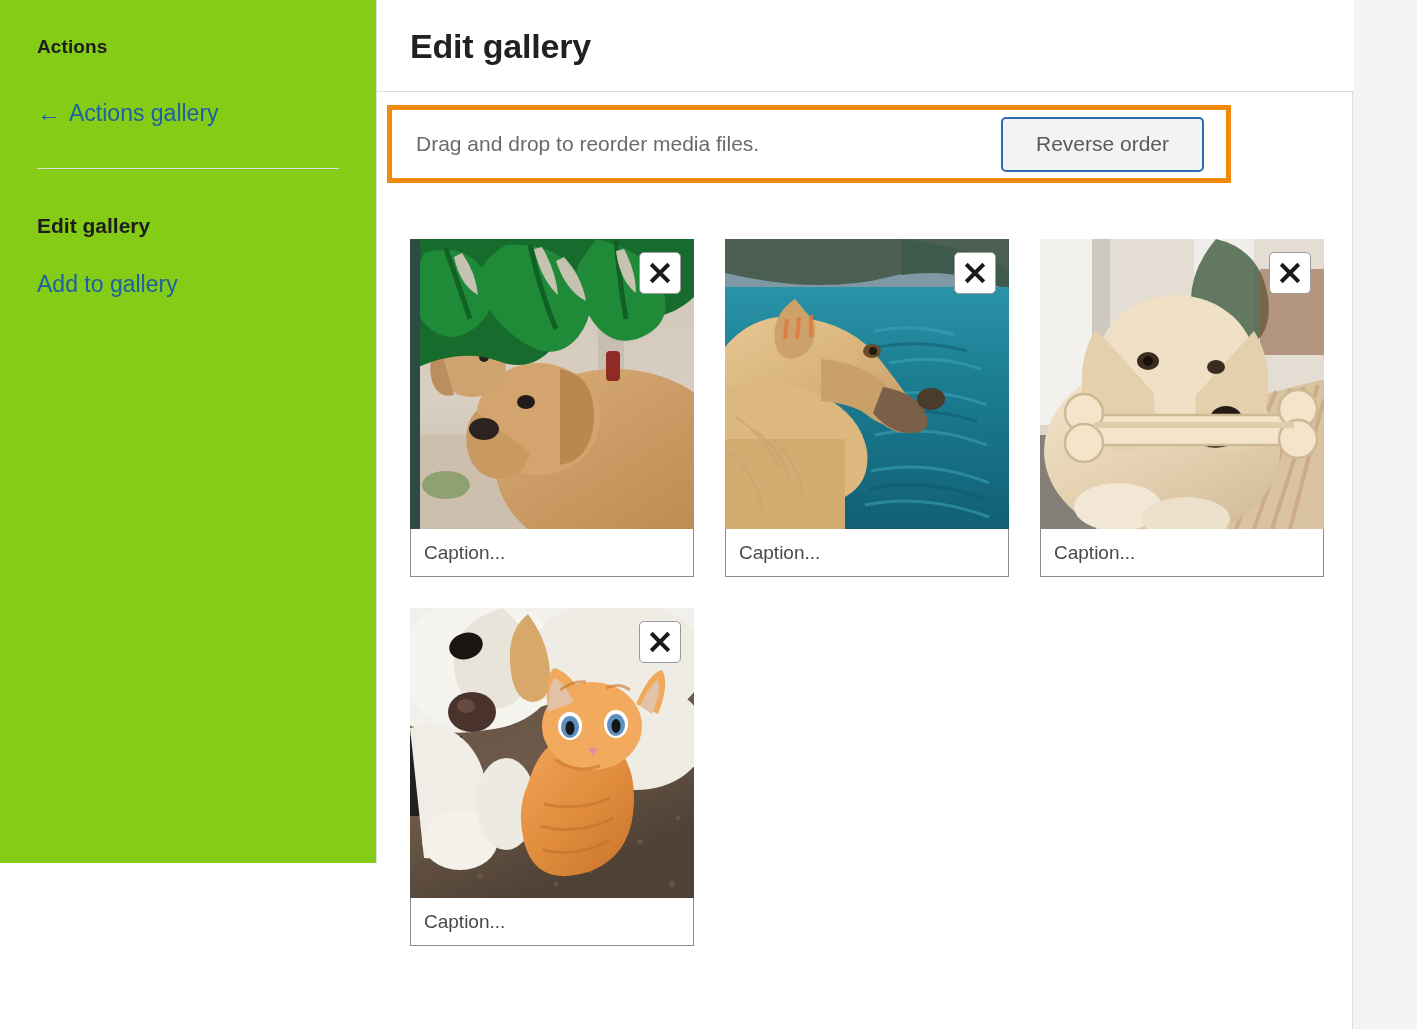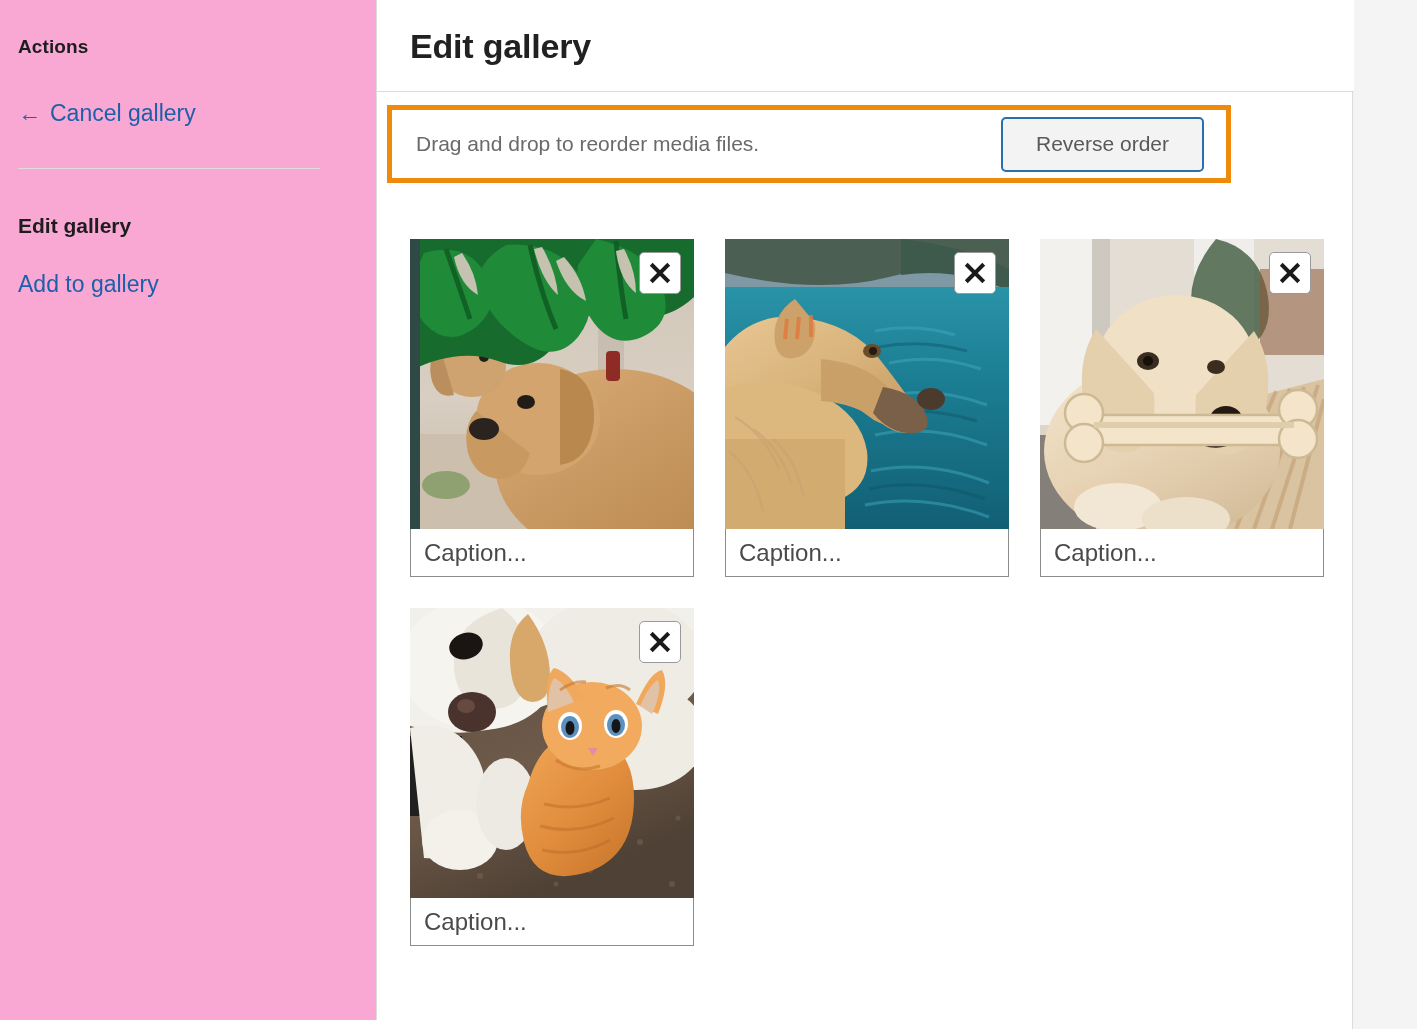--- a/index.html
+++ b/index.html
@@ -17,24 +17,24 @@
     position: relative;
     width: 1417px;
     height: 1029px;
     display: flex;
     background: #ffffff;
   }
 
   
   .sidebar {
     width: 377px;
-    height: 1020px;
-    background: #f9a8d4;
+    height: 863px;
+    background: #84cc16;
     border-right: 1px solid #dcdcdc;
-    padding: 36px 0 0 18px;
+    padding: 36px 0 0 37px;
     flex: 0 0 377px;
     position: relative;
   }
 
   .sidebar-heading {
     font-size: 19px;
     font-weight: bold;
     color: #1d1d1d;
     letter-spacing: 0.1px;
     line-height: 1.2;
@@ -209,40 +209,40 @@
     height: 22px;
   }
 
   .caption-input {
     display: block;
     width: 284px;
     height: 48px;
     border: 1px solid #8c8c8c;
     border-top: none;
     background: #ffffff;
-    font-size: 24px;
+    font-size: 19px;
     font-family: "Liberation Sans", sans-serif;
     color: #3d3d3d;
     padding: 0 13px;
     outline: none;
   }
   .caption-input::placeholder { color: #4a4a4a; opacity: 1; }
 </style>
 </head>
 <body>
 
 <div id="app">
 
   <aside class="sidebar">
 
     <h2 class="sidebar-heading">Actions</h2>
 
     <div class="cancel-gallery-row">
       <span class="arrow-left-icon">←</span>
-      <a class="sidebar-link">Cancel gallery</a>
+      <a class="sidebar-link">Actions gallery</a>
     </div>
 
     <div class="sidebar-divider"></div>
 
     <h3 class="edit-gallery-label">Edit gallery</h3>
 
     <div class="add-to-gallery-row">
       <a class="sidebar-link">Add to gallery</a>
     </div>
 

